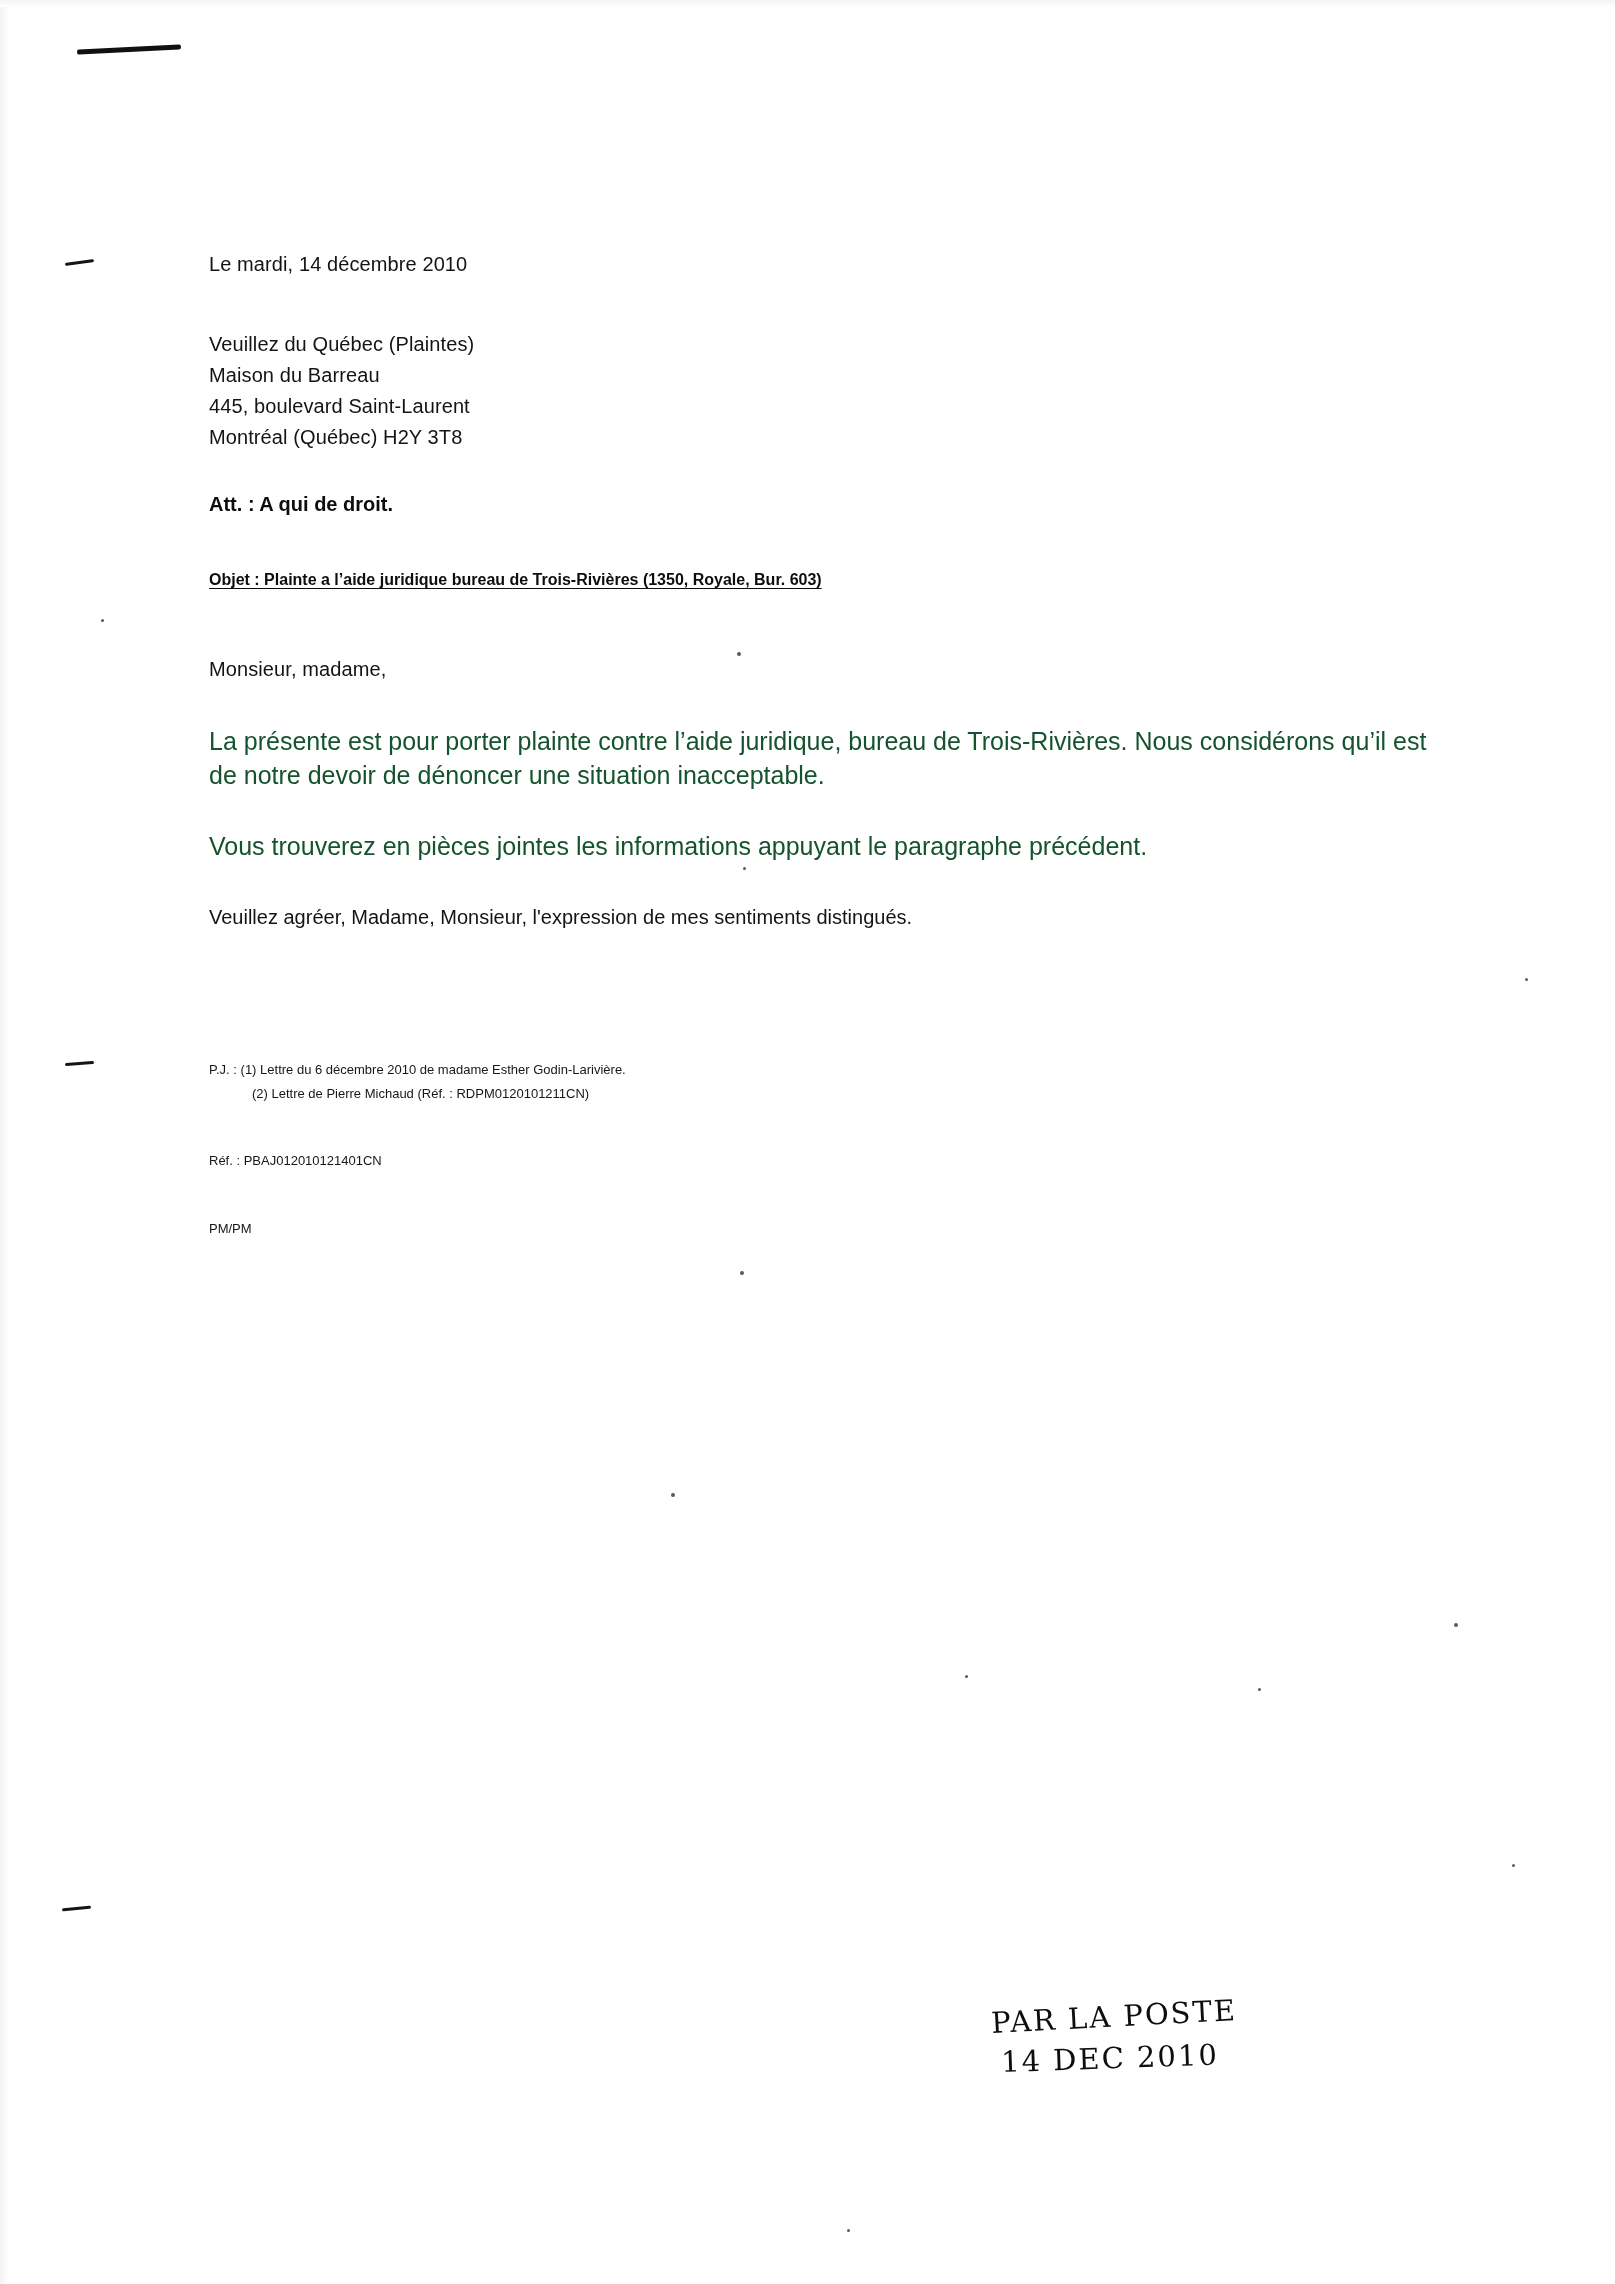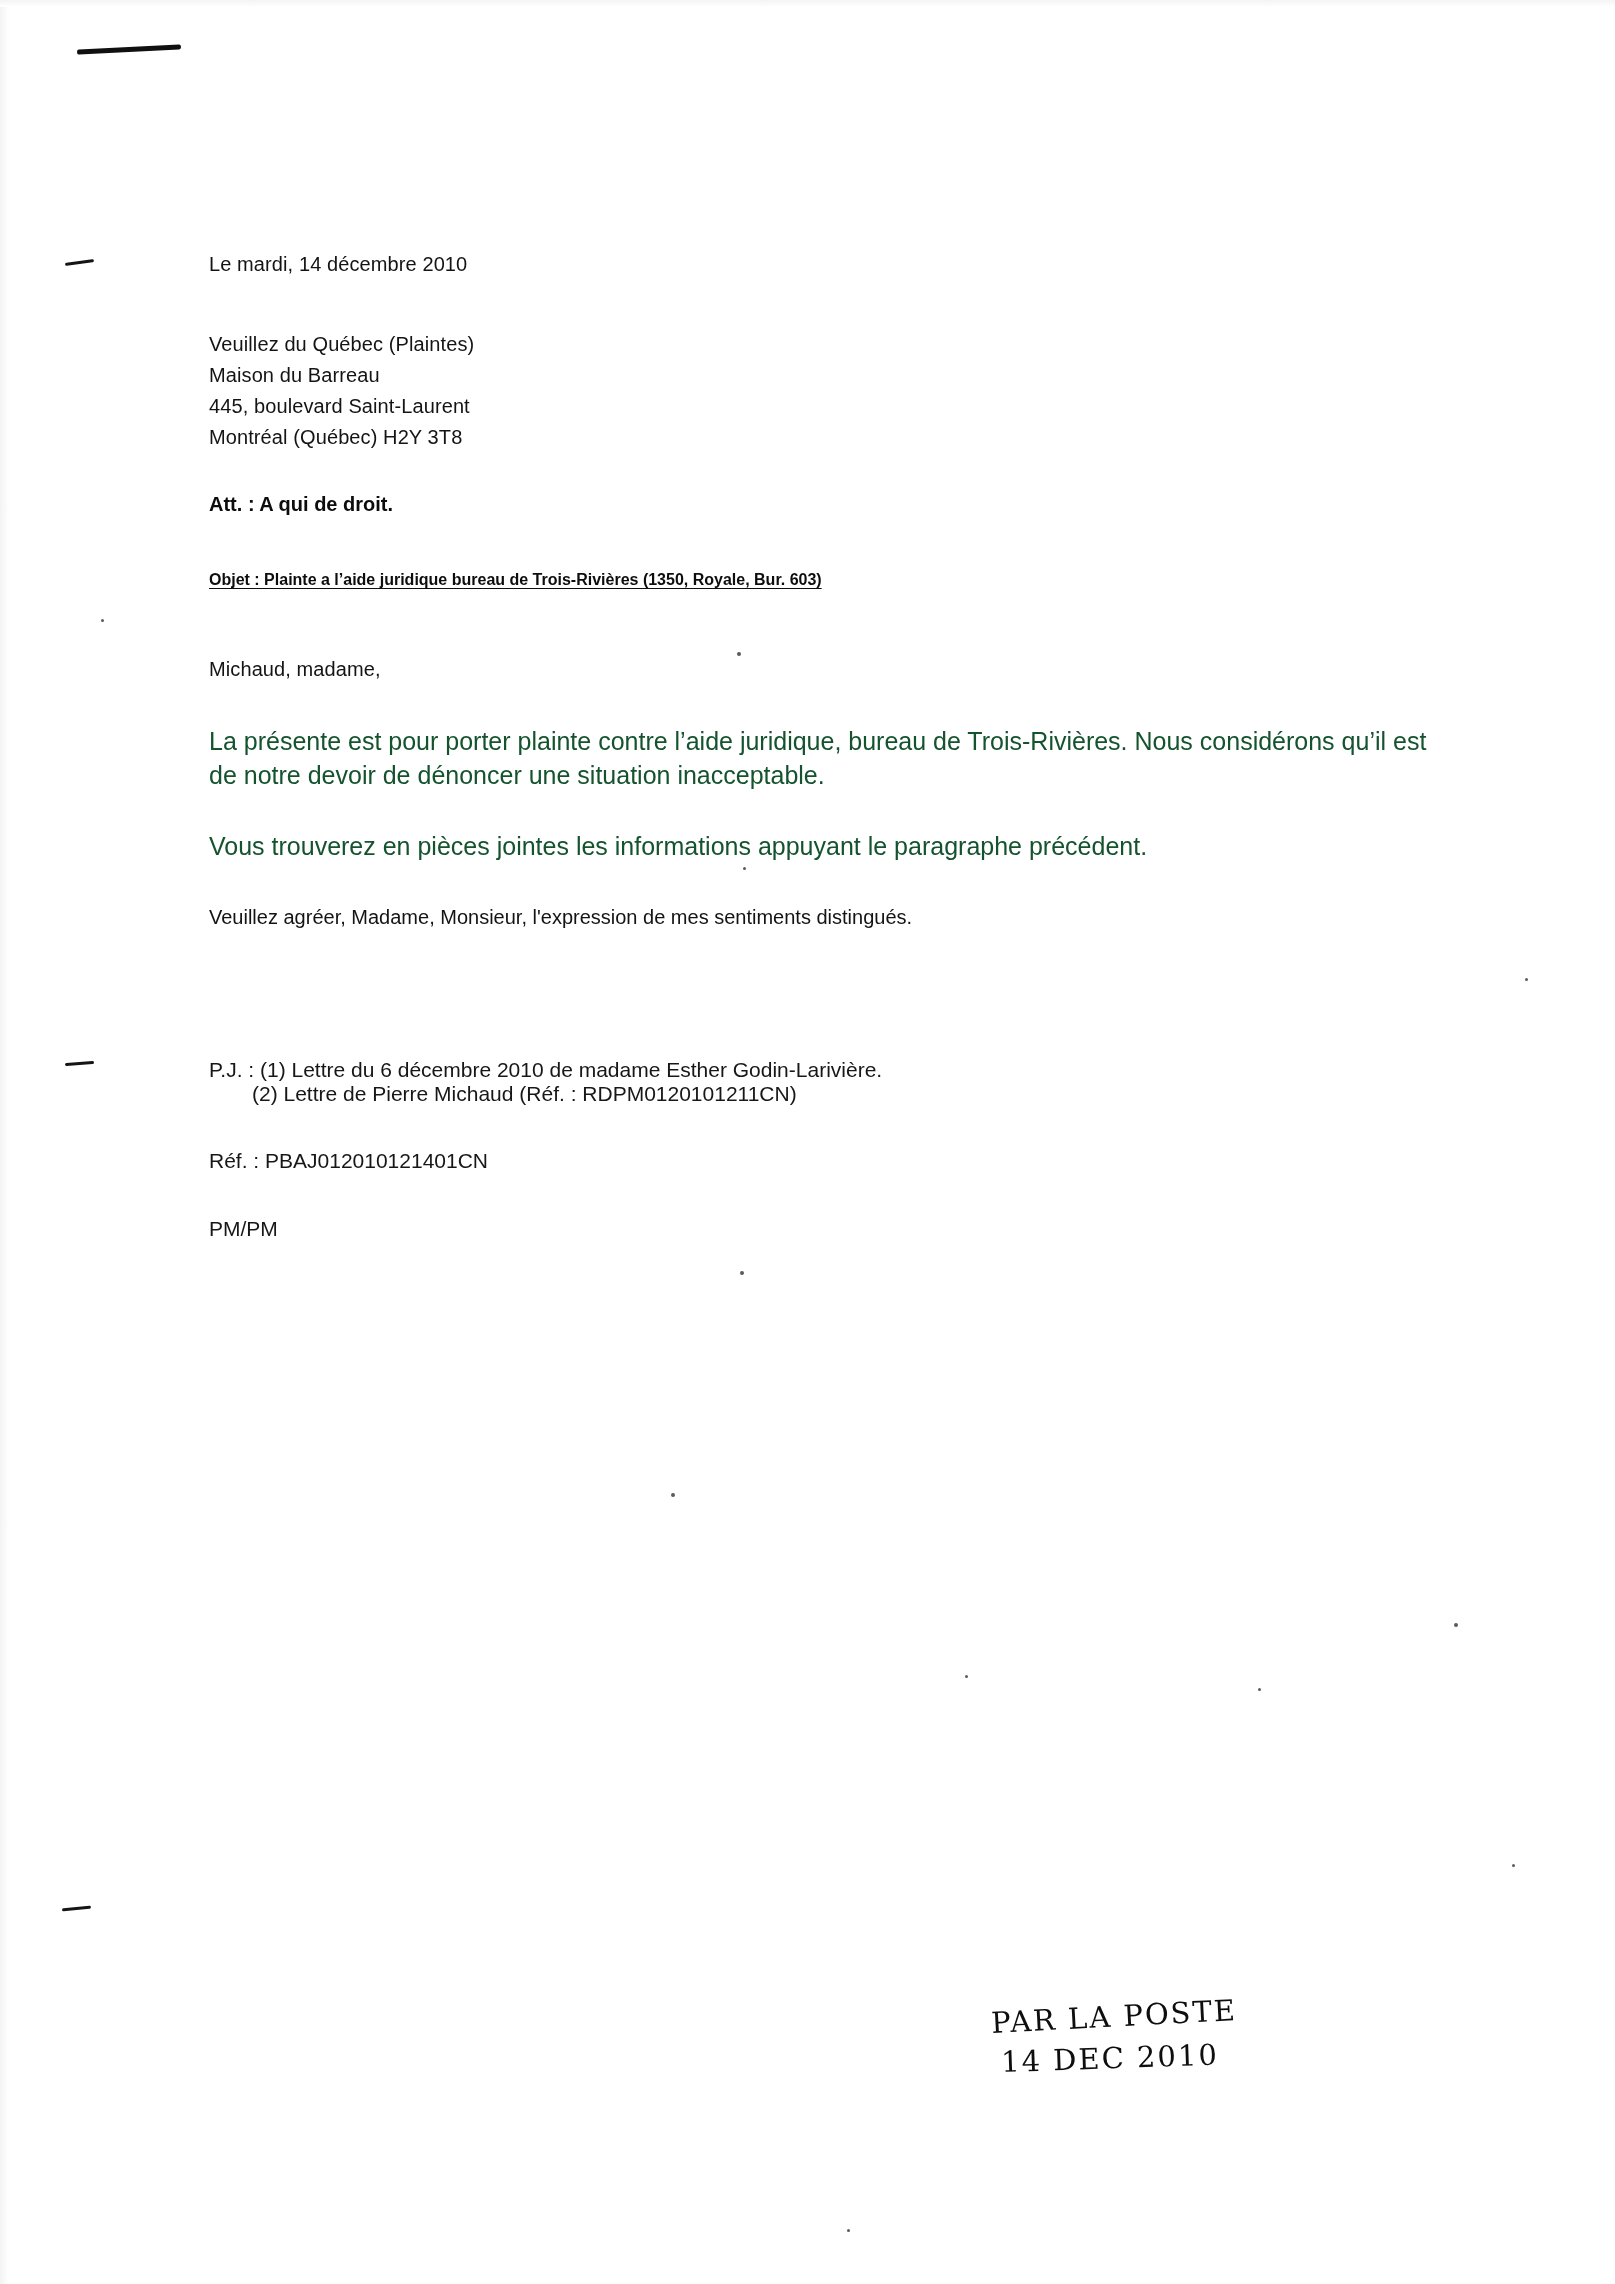--- a/index.html
+++ b/index.html
@@ -114,21 +114,21 @@
   }
   .sig-name {
     position: absolute;
     left: 0;
     top: 142px;
     font-size: 20px;
     color: #141414;
   }
 
   .small {
-    font-size: 21px;
+    font-size: 13px;
     line-height: 23.5px;
     color: #171717;
   }
   .pj { margin-top: 124px; }
   .pj-indent { padding-left: 43px; }
   .ref { margin-top: 44px; }
   .pm { margin-top: 44px; }
 
   
   .handwriting {
@@ -189,21 +189,21 @@
       <div class="line">Veuillez du Québec (Plaintes)</div>
       <div class="line">Maison du Barreau</div>
       <div class="line">445, boulevard Saint-Laurent</div>
       <div class="line">Montréal (Québec)  H2Y 3T8</div>
     </div>
 
     <div class="att">Att. : A qui de droit.</div>
 
     <div class="objet">Objet : Plainte a l’aide juridique bureau de Trois-Rivières (1350, Royale, Bur. 603)</div>
 
-    <div class="line salut">Michaud, madame,</div>
+    <div class="line salut">Monsieur, madame,</div>
 
     <div class="para">La présente est pour porter plainte contre l’aide juridique, bureau de Trois-Rivières. Nous considérons qu’il est de notre devoir de dénoncer une situation inacceptable.</div>
     <div class="para">Vous trouverez en pièces jointes les informations appuyant le paragraphe précédent.</div>
 
     <div class="closing">Veuillez agréer, Madame, Monsieur, l'expression de mes sentiments distingués.</div>
 
 
     <div class="small pj">
       <div>
         <span>P.J. : (1)</span>

